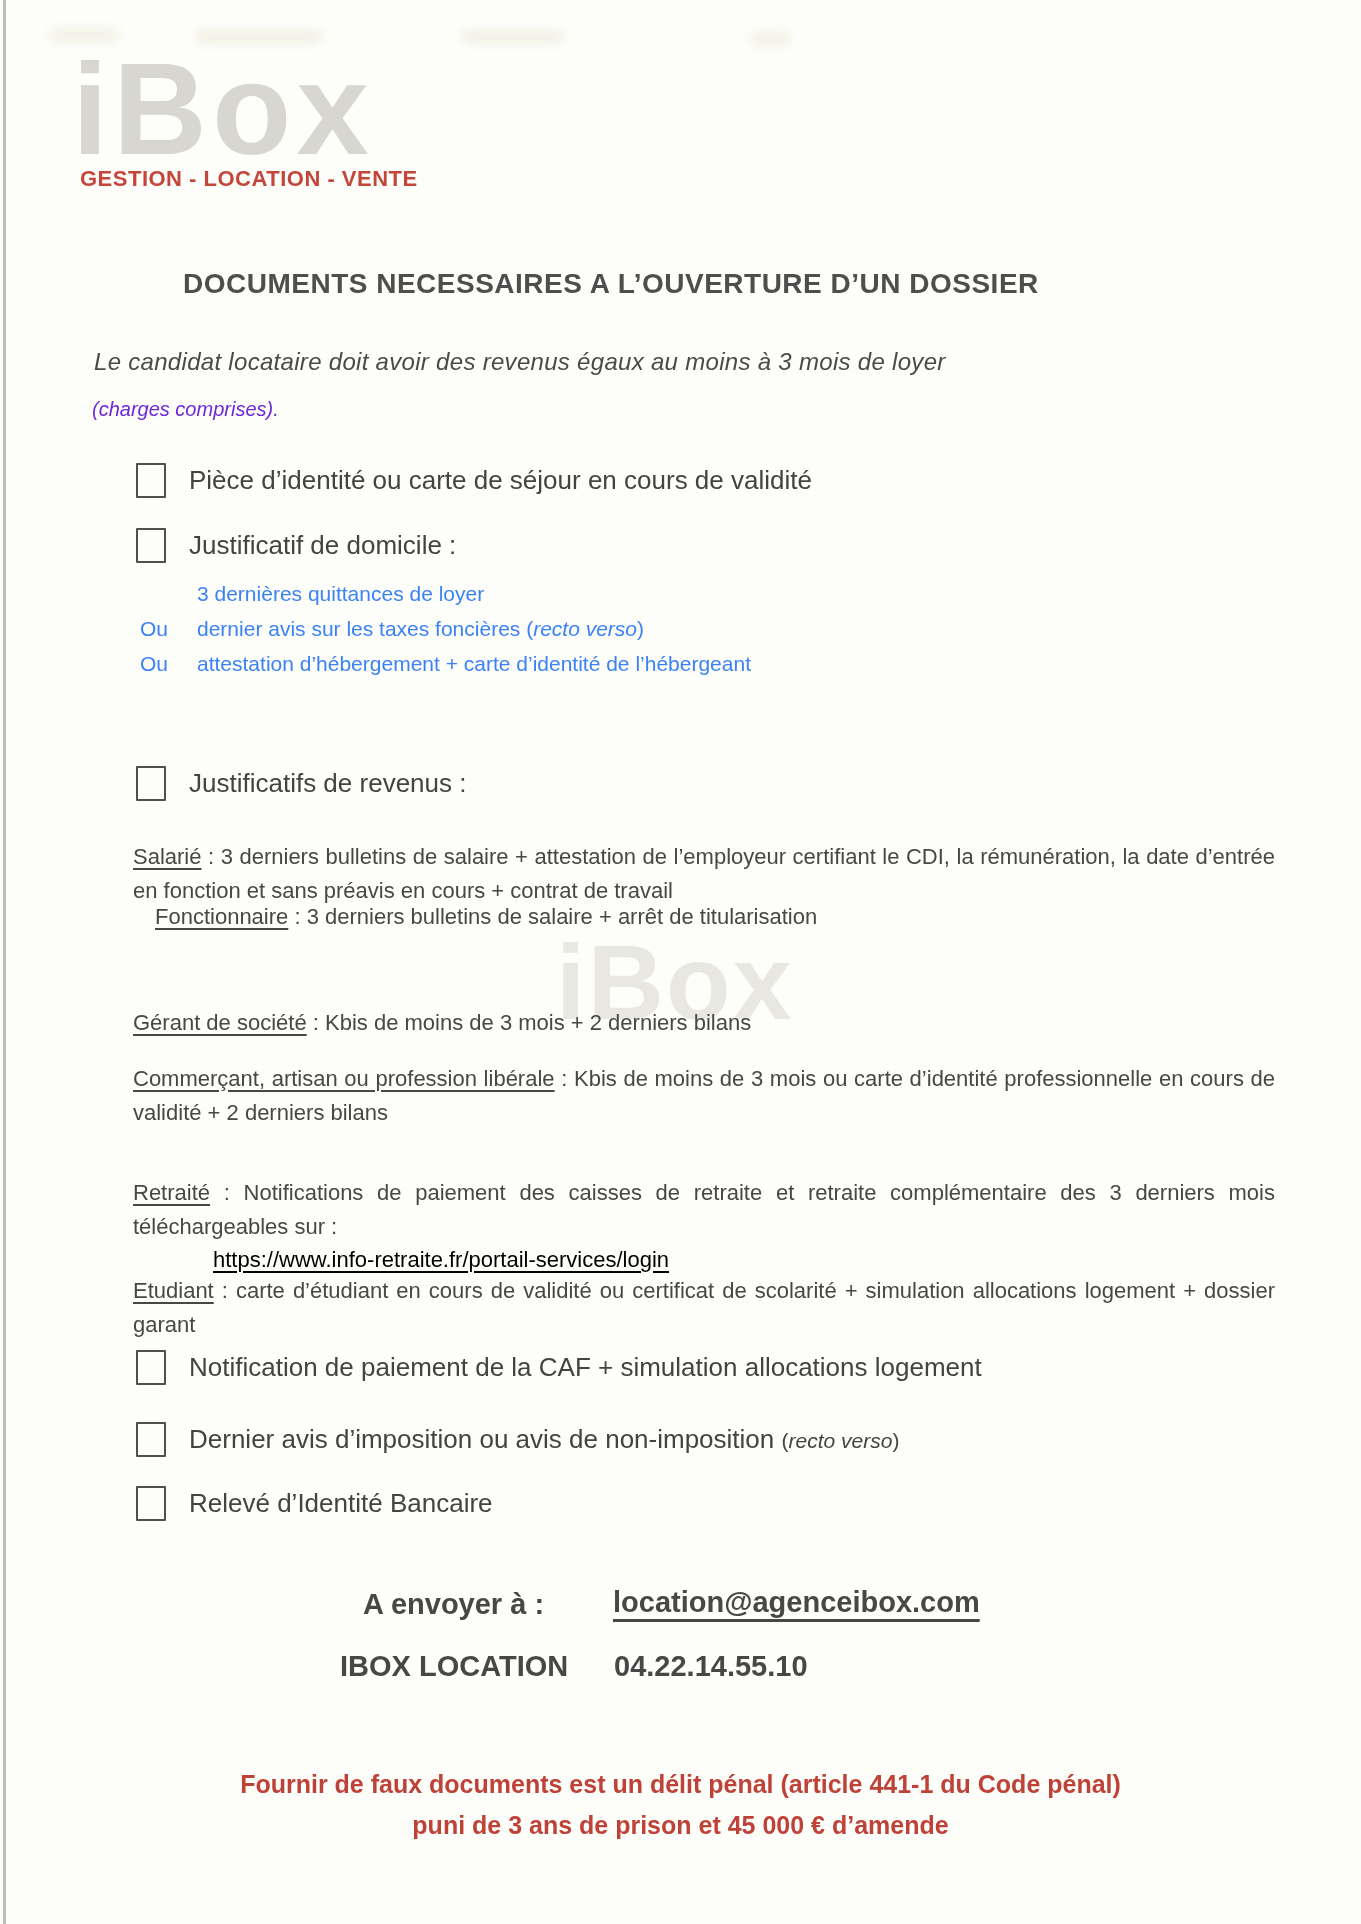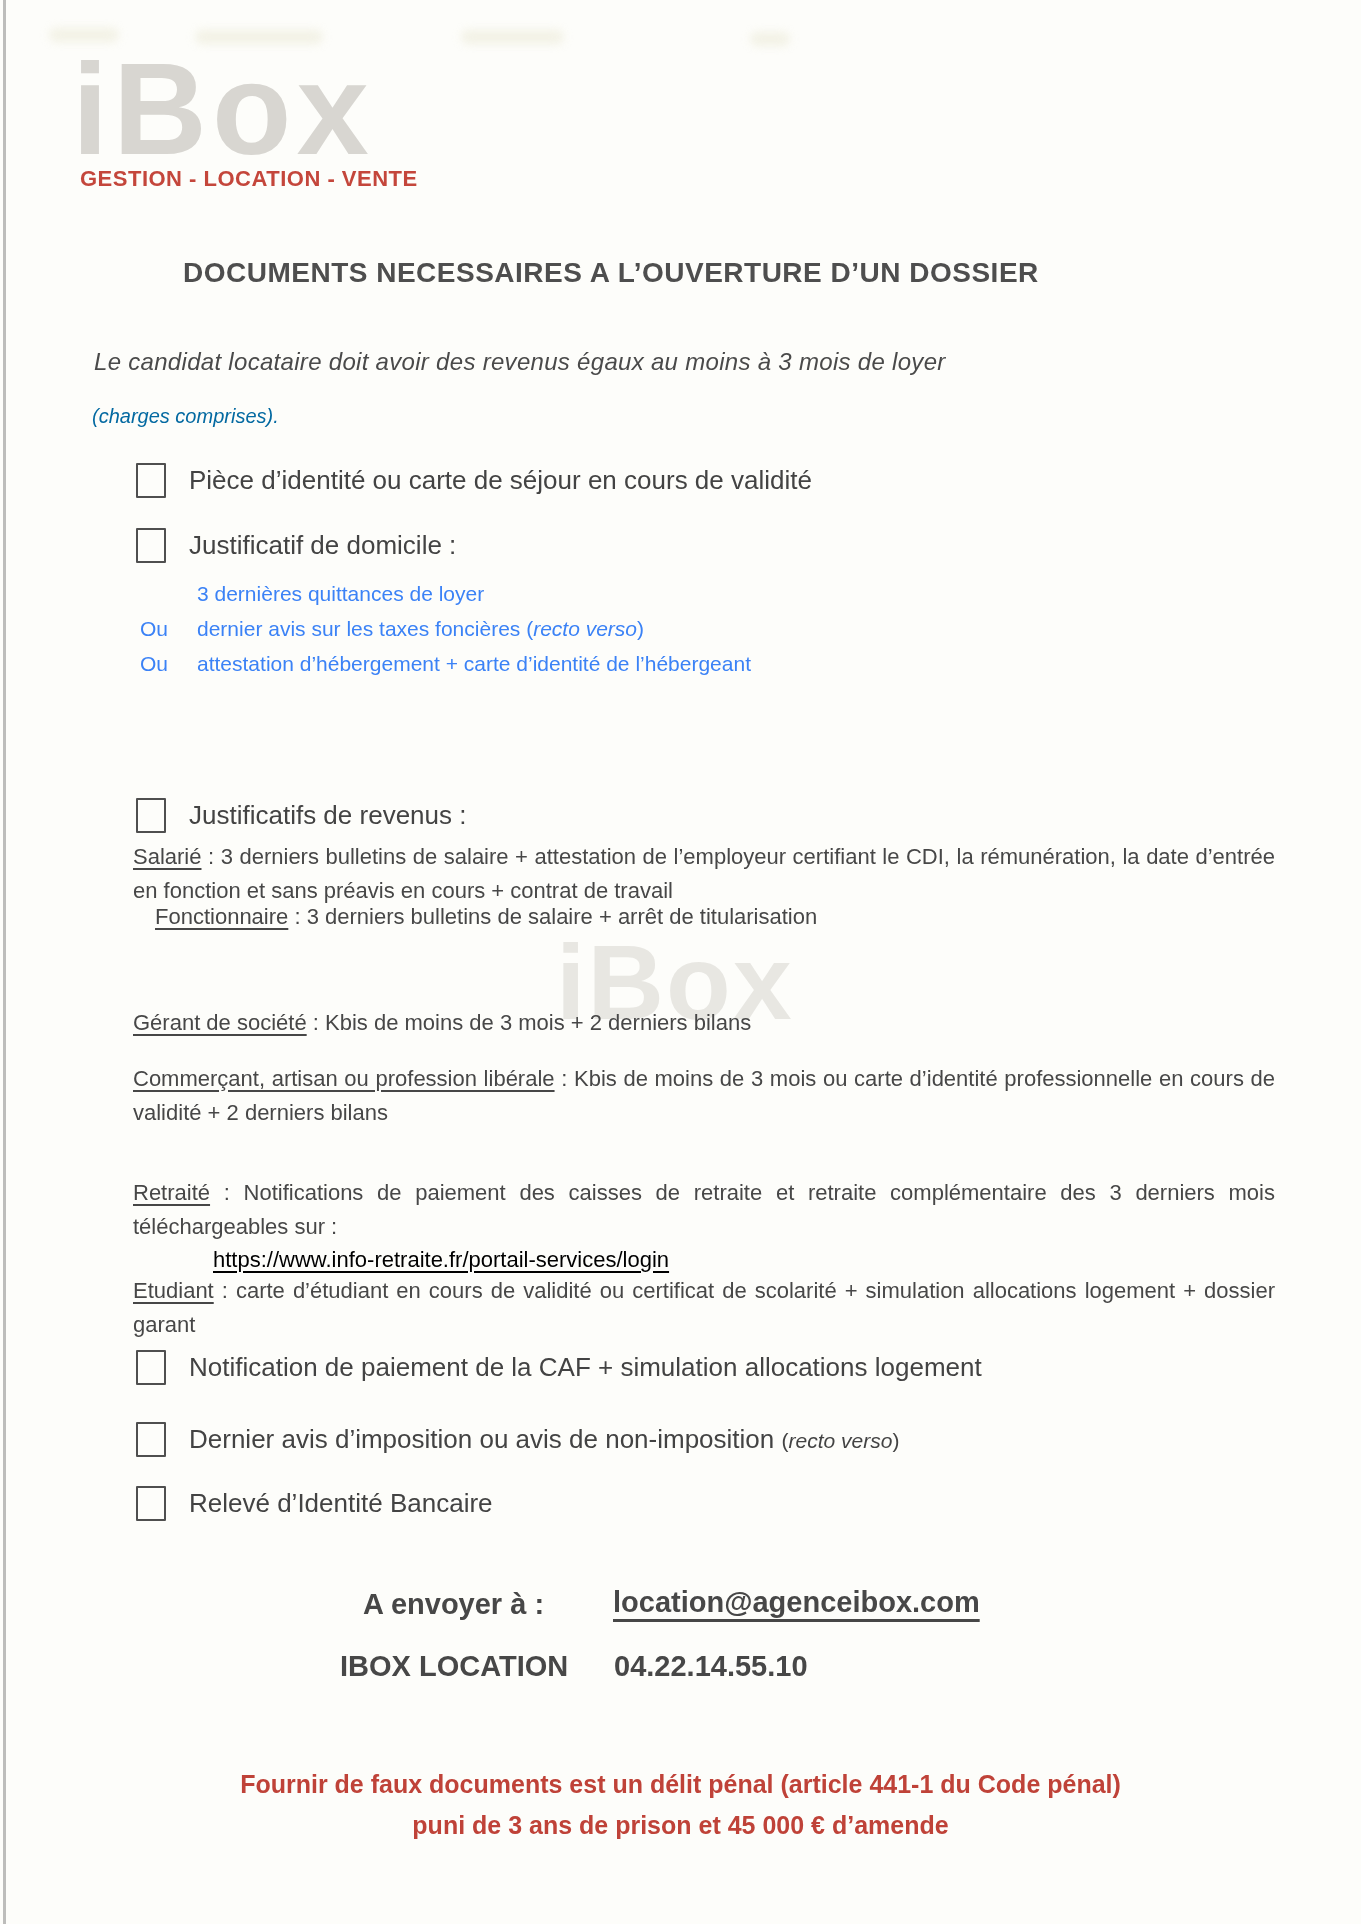--- a/index.html
+++ b/index.html
@@ -29,31 +29,31 @@
     position:absolute;top:44px;left:72px;
     font-size:130px;line-height:1;font-weight:700;
     letter-spacing:5px;color:#d8d6d1;
   }
   .tagline{
     position:absolute;top:166px;left:80px;
     font-size:22px;font-weight:700;letter-spacing:.5px;
     color:#c4463b;
   }
   .doc-title{
-    position:absolute;top:257px;left:183px;margin:0;
+    position:absolute;top:268px;left:183px;margin:0;
     font-size:28px;font-weight:700;letter-spacing:.5px;
     color:#4e4e4e;
   }
   .intro1{
     position:absolute;top:348px;left:94px;
     font-size:24px;font-style:italic;color:#4a4a4a;letter-spacing:.3px;
   }
   .intro2{
     position:absolute;top:398px;left:92px;
-    font-size:20px;font-style:italic;color:#0369a1;margin-top:7px;
+    font-size:20px;font-style:italic;color:#6d28d9;
   }
   .check-row{
     position:absolute;left:136px;
     display:flex;align-items:center;gap:23px;
     font-size:26px;color:#434343;z-index:1;
   }
   .checkbox{
     display:inline-block;width:26px;height:31px;
     border:2px solid #4f4f4f;border-radius:1px;
     background:transparent;flex:0 0 auto;
@@ -134,21 +134,21 @@
       <span class="opt-prefix">Ou</span>
       <span class="opt-text"><span>dernier avis sur les taxes foncières (</span><em>recto verso</em><span>)</span></span>
     </div>
     <div class="opt-row">
       <span class="opt-prefix">Ou</span>
       <span class="opt-text"><span>attestation d’hébergement + carte d’identité de l’hébergeant</span><em></em><span></span></span>
     </div>
   </div>
 
 
-  <div class="check-row" style="top:798px;">
+  <div class="check-row" style="top:766px;">
     <span class="checkbox"></span>
     <span class="check-label">Justificatifs de revenus :</span>
   </div>
 
   <p class="para" style="top:840px;"><span class="lead">Salarié</span><span> : 3 derniers bulletins de salaire + attestation de l’employeur certifiant le CDI, la rémunération, la date d’entrée en fonction et sans préavis en cours + contrat de travail</span></p>
 
   <p class="para" style="top:900px;margin-left:22px;"><span class="lead">Fonctionnaire</span><span> : 3 derniers bulletins de salaire + arrêt de titularisation</span></p>
 
   <p class="para" style="top:1006px;"><span class="lead">Gérant de société</span><span> : Kbis de moins de 3 mois + 2 derniers bilans</span></p>
 

